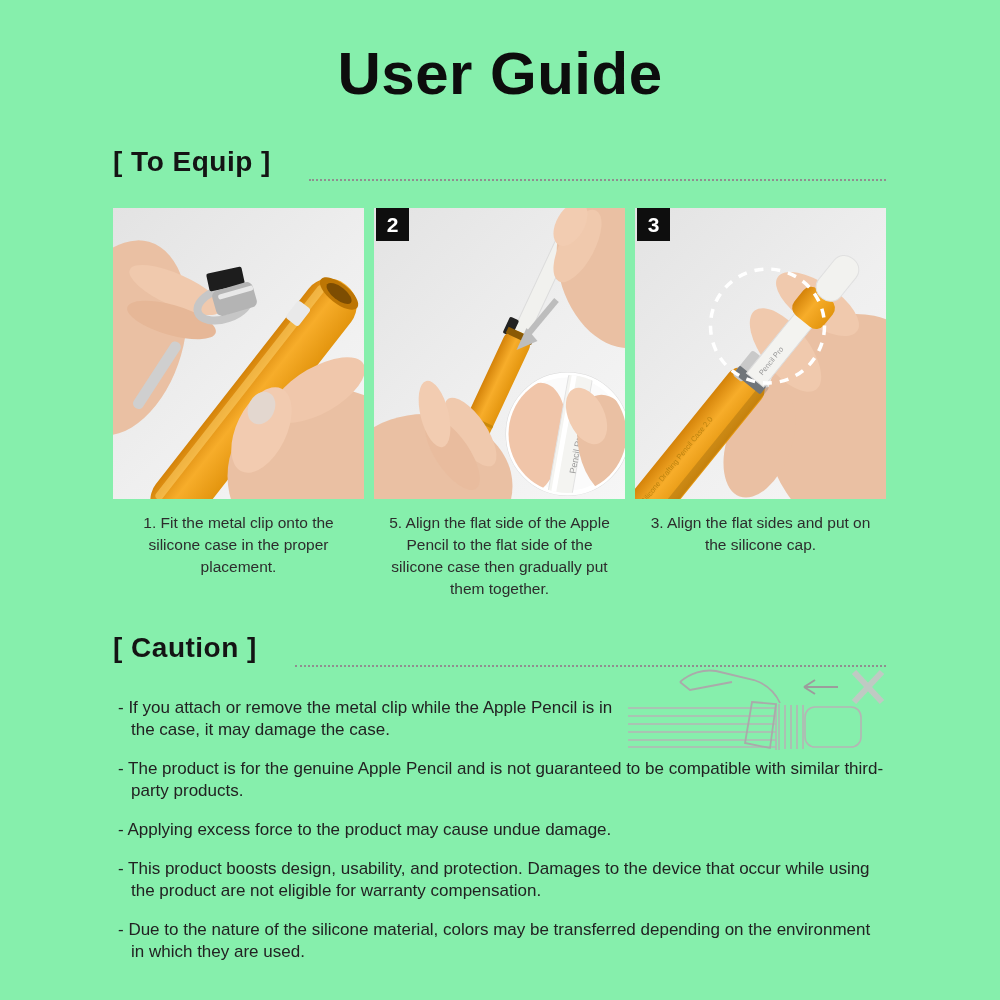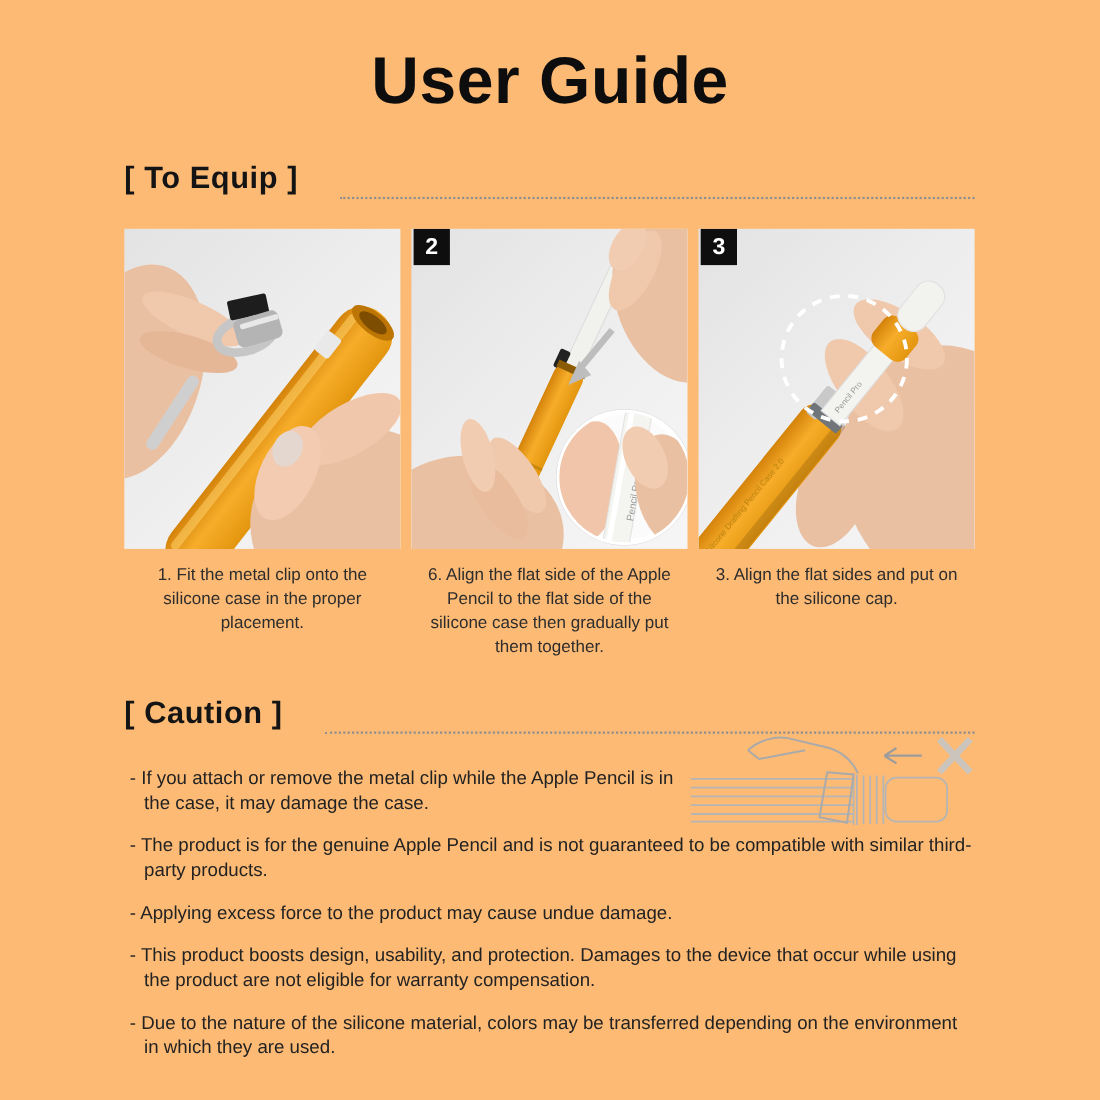--- a/index.html
+++ b/index.html
@@ -1,17 +1,17 @@
 <!DOCTYPE html>
 <html><head>
 <meta charset="utf-8">
 <style>
   html,body{margin:0;padding:0;background:#ffffff;}
   .page{
-    position:relative;width:1000px;height:1000px;overflow:hidden;background:#fdba74;
+    position:relative;width:1000px;height:1000px;overflow:hidden;background:#86efac;
     font-family:"Liberation Sans","DejaVu Sans",sans-serif;color:#222;
   }
   .title{
     margin:0;padding-top:44px;text-align:center;
     font-size:60px;font-weight:bold;letter-spacing:0.5px;color:#0d0d0d;line-height:1;
   }
   .section-head{
     display:flex;align-items:flex-end;margin:38px 114px 0 113px;height:36px;
   }
   .section-head.caution-head{margin-top:28px;}
@@ -178,21 +178,21 @@
           <rect x="102" y="62" width="38" height="34" rx="10" fill="url(#amber3)"></rect>
           <rect x="107" y="16" width="28" height="50" rx="13" fill="#f2f2ef" stroke="#e0e0e0" stroke-width="1"></rect>
         </g>
         <circle cx="132" cy="118" r="57" fill="none" stroke="#ffffff" stroke-width="3.5" stroke-dasharray="9 8"></circle>
       </svg>
     </div>
   </div>
 
   <div class="caption-row">
     <div class="caption">1. Fit the metal clip onto the silicone case in the proper placement.</div>
-    <div class="caption">6. Align the flat side of the Apple Pencil to the flat side of the silicone case then gradually put them together.</div>
+    <div class="caption">5. Align the flat side of the Apple Pencil to the flat side of the silicone case then gradually put them together.</div>
     <div class="caption">3. Align the flat sides and put on the silicone cap.</div>
   </div>
 
   <div class="section-head caution-head">
     <span class="section-label">[ Caution ]</span>
     <span class="dots"></span>
   </div>
 
   <div class="caution-body">
 

